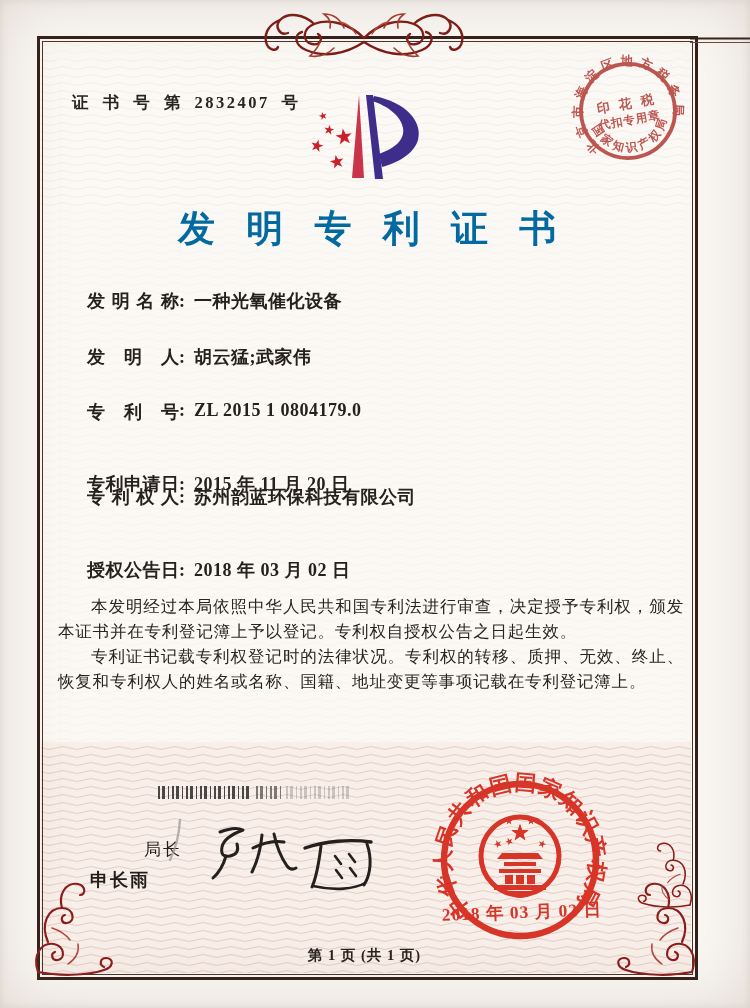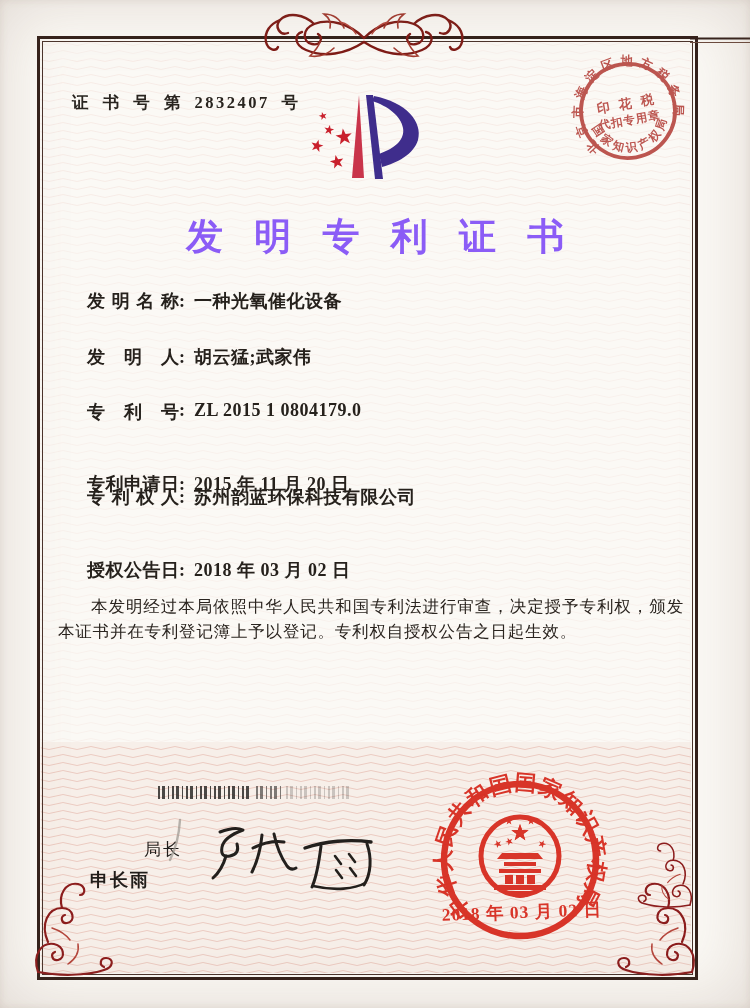--- a/index.html
+++ b/index.html
@@ -14,22 +14,22 @@
     box-shadow:inset 0 0 70px rgba(130,105,85,.22), inset 0 0 8px rgba(120,95,80,.15);}
   svg.deco-bg{position:absolute;left:0;top:0;z-index:0;}
   .frame{position:absolute;left:37px;top:36px;width:655px;height:938px;
     border:3px solid #33201a;z-index:1;}
   .frame-inner{position:absolute;inset:2px;border:1px solid #4a332b;}
   svg.deco-fg{position:absolute;left:0;top:0;z-index:2;pointer-events:none;}
 
   .cert-no{position:absolute;left:72px;top:92px;z-index:3;
     font-size:16.5px;font-weight:bold;letter-spacing:2.5px;word-spacing:5px;color:#29241f;}
   svg.logo{position:absolute;left:300px;top:84px;z-index:3;}
-  .title{position:absolute;left:37px;top:200px;width:655px;margin:12px;z-index:3;
-    text-align:center;font-size:37px;font-weight:bold;letter-spacing:3px;word-spacing:16px;color:#8b5cf6;}
+  .title{position:absolute;left:37px;top:200px;width:655px;margin:4px;z-index:3;
+    text-align:center;font-size:37px;font-weight:bold;letter-spacing:3px;word-spacing:16px;color:#0369a1;}
 
   .fields{position:absolute;left:0;top:0;z-index:3;}
   .field-row{position:absolute;left:87px;white-space:nowrap;}
   .field-row:nth-of-type(1){top:289px;}
   .field-row:nth-of-type(2){top:345px;}
   .field-row:nth-of-type(3){top:400px;}
   .field-row:nth-of-type(4){top:472px;}
   .field-row:nth-of-type(5){top:485px;}
   .field-row:nth-of-type(6){top:558px;}
   .field-label{display:inline-block;width:92px;font-size:18px;font-weight:bold;
@@ -151,20 +151,21 @@
     <div class="field-row">
       <span class="field-label">专 利 权 人</span><span class="field-colon">:</span><span class="field-value">苏州韵蓝环保科技有限公司</span>
     </div>
     <div class="field-row">
       <span class="field-label">授权公告日</span><span class="field-colon">:</span><span class="field-value">2018 年 03 月 02 日</span>
     </div>
   </div>
 
   <div class="body-text">
     <p>本发明经过本局依照中华人民共和国专利法进行审查，决定授予专利权，颁发本证书并在专利登记簿上予以登记。专利权自授权公告之日起生效。</p>
+    <p>专利证书记载专利权登记时的法律状况。专利权的转移、质押、无效、终止、恢复和专利权人的姓名或名称、国籍、地址变更等事项记载在专利登记簿上。</p>
   </div>
 
   <div class="bar1"></div>
   <div class="bar2"></div>
   <div class="bar3"></div>
 
   <div class="signer-title">局长</div>
   <div class="signer-name">申长雨</div>
 
   <svg class="signature" width="250" height="100" viewBox="0 0 250 100" fill="none" stroke-linecap="round" stroke-linejoin="round">
@@ -218,15 +219,16 @@
     <text font-size="12.5" font-weight="bold" fill="#b4403a" letter-spacing="5.5">
       <textPath href="#stampTop">北京市海淀区地方税务局</textPath>
     </text>
     <text font-size="11.5" font-weight="bold" fill="#b4403a" letter-spacing="3">
       <textPath href="#stampBot">国家知识产权局</textPath>
     </text>
     <text y="-3" text-anchor="middle" font-size="13" font-weight="bold" fill="#b4403a" letter-spacing="3">印 花 税</text>
     <text y="13" text-anchor="middle" font-size="11.5" font-weight="bold" fill="#b4403a" letter-spacing="1">代扣专用章</text>
   </svg>
 
+  <div class="footer">第 1 页 (共 1 页)</div>
 
   <div class="vignette"></div>
 </div>
 
 </body></html>

